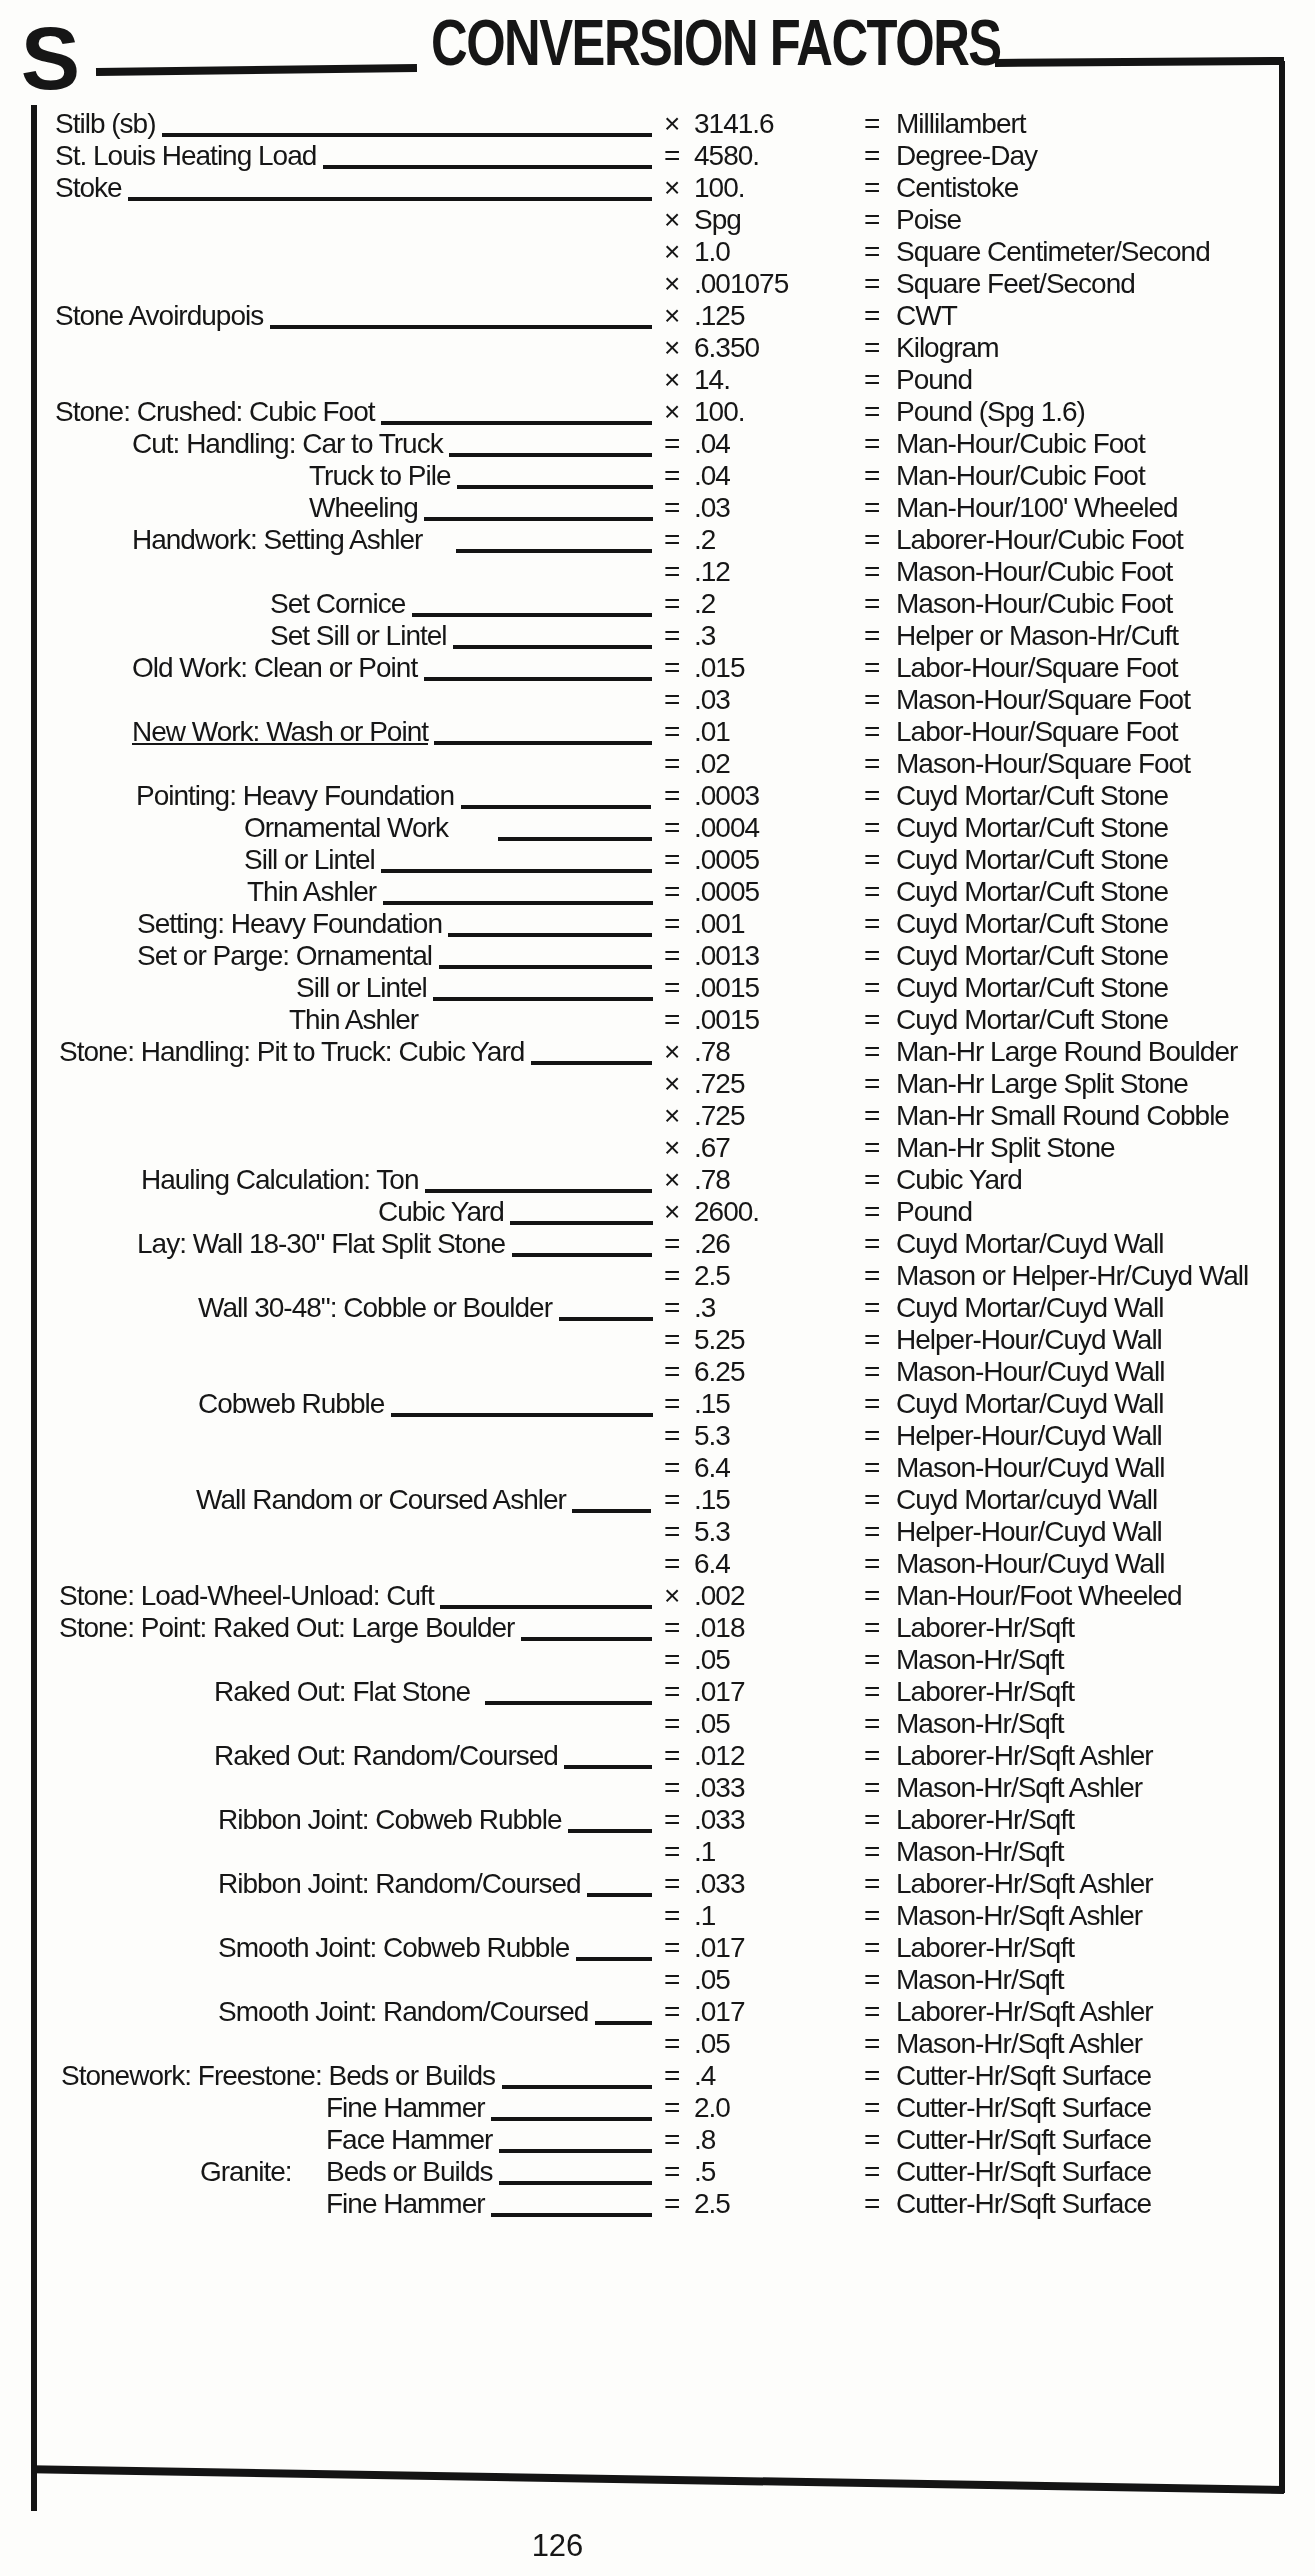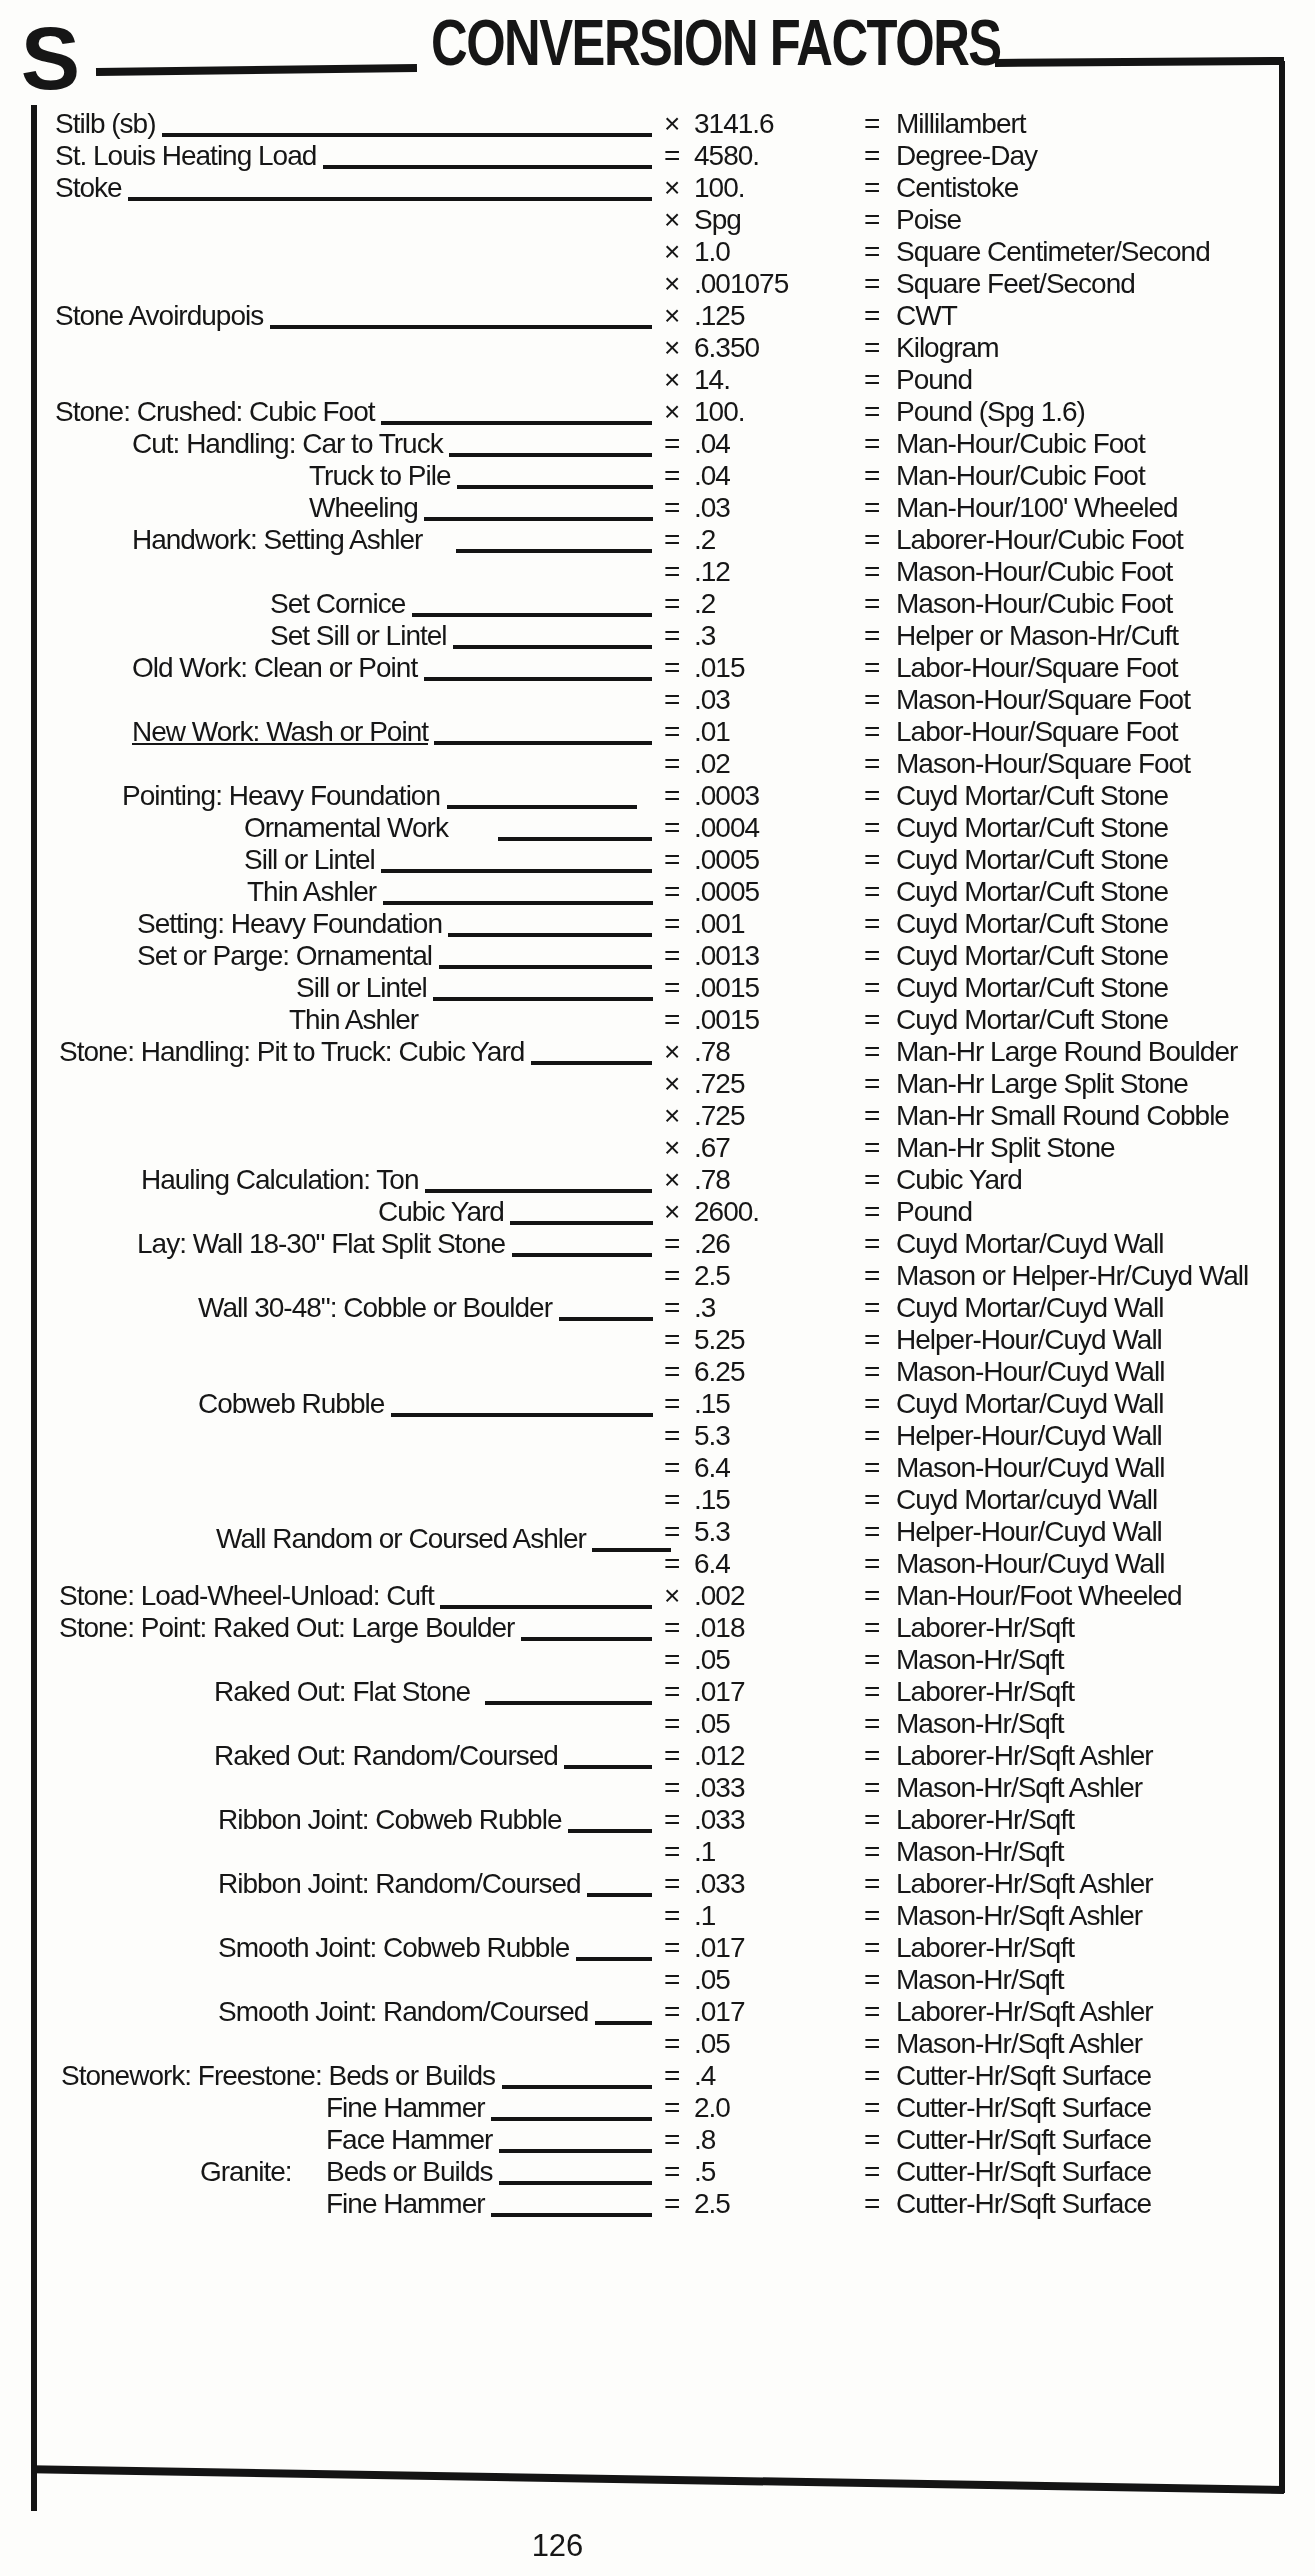--- a/index.html
+++ b/index.html
@@ -322,21 +322,21 @@
         <div class="value">
           <span class="op">=</span>
           <span>.02</span>
         </div>
         <div class="result">
           <span class="eq">=</span>
           <span>Mason-Hour/Square Foot</span>
         </div>
       </div>
       <div class="row">
-        <div class="labelwrap" style="left: 122px; width: 518px; justify-content: flex-end;">
+        <div class="labelwrap" style="left: 136px; width: 518px; justify-content: flex-end;">
           <span class="row-label">Pointing: Heavy Foundation</span>
           <span class="leader"></span>
         </div>
         <div class="value">
           <span class="op">=</span>
           <span>.0003</span>
         </div>
         <div class="result">
           <span class="eq">=</span>
           <span>Cuyd Mortar/Cuft Stone</span>
@@ -597,21 +597,21 @@
         <div class="value">
           <span class="op">=</span>
           <span>6.4</span>
         </div>
         <div class="result">
           <span class="eq">=</span>
           <span>Mason-Hour/Cuyd Wall</span>
         </div>
       </div>
       <div class="row">
-        <div class="labelwrap" style="left: 216px; width: 458px; margin-top: 39px;">
+        <div class="labelwrap" style="left: 196px; width: 458px;">
           <span class="row-label">Wall Random or Coursed Ashler</span>
           <span class="leader"></span>
         </div>
         <div class="value">
           <span class="op">=</span>
           <span>.15</span>
         </div>
         <div class="result">
           <span class="eq">=</span>
           <span>Cuyd Mortar/cuyd Wall</span>

